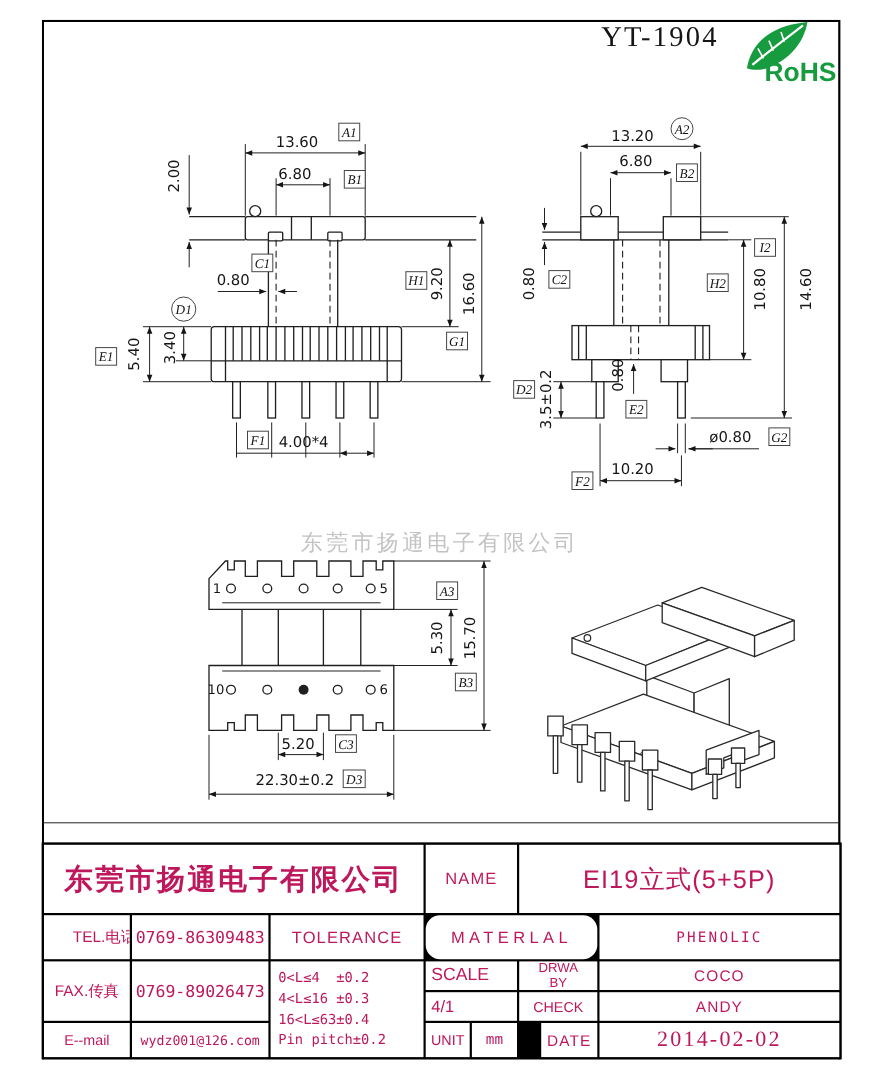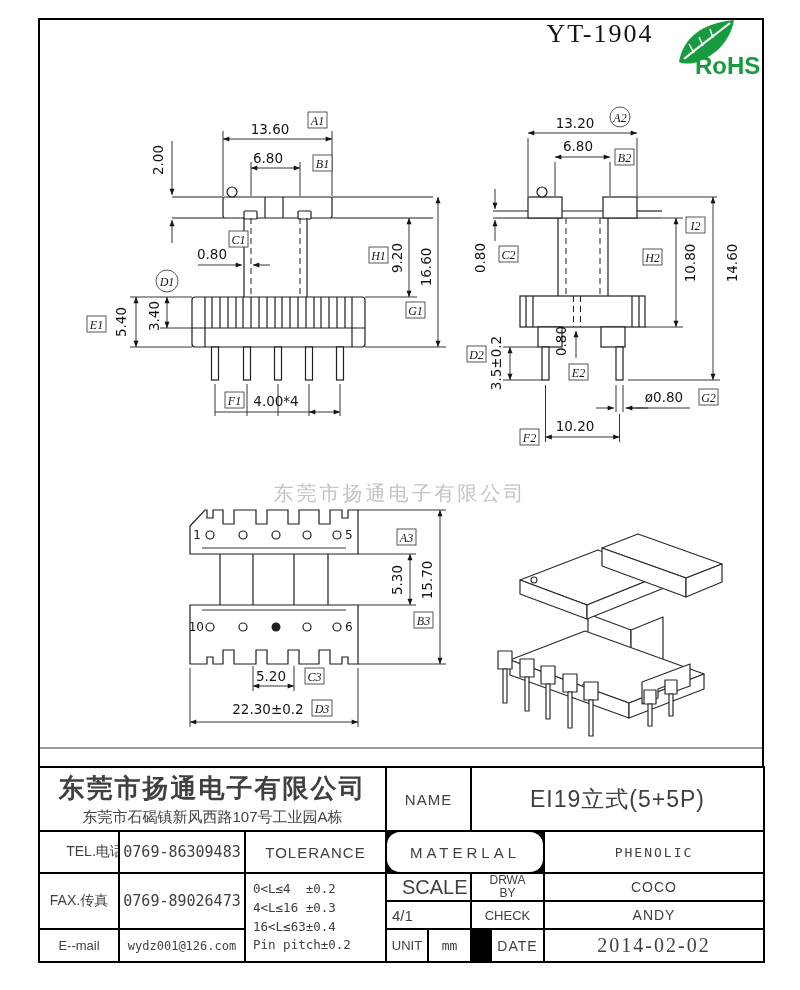--- a/index.html
+++ b/index.html
@@ -1,17 +1,17 @@
 <!DOCTYPE html>
 <html><head>
 <meta charset="utf-8">
 <style>
   html,body{margin:0;padding:0;background:#fff;}
   .page{position:relative;width:800px;height:990px;background:#fff;overflow:hidden;
-        font-family:"Liberation Sans",sans-serif;color:#404040;}
+        font-family:"Liberation Sans",sans-serif;color:#be185d;}
   .sheet-svg{position:absolute;left:38px;top:18px;}
 
   
   .o{stroke:#1f1f1f;stroke-width:1.2;fill:none;}
   .of{stroke:#1f1f1f;stroke-width:1.2;fill:#fff;}
   .d{stroke:#1f1f1f;stroke-width:0.9;fill:none;}
   .hd{stroke:#1f1f1f;stroke-width:1;fill:none;stroke-dasharray:6 4;}
   .frame{stroke:#000;stroke-width:2;fill:none;}
   text{fill:#151515;}
   .dm{font:13.5px "DejaVu Sans",sans-serif;}
@@ -41,21 +41,21 @@
   .tel-value{grid-area:2/2;font-family:"DejaVu Sans Mono",monospace;font-size:15px;}
   .tol-label{grid-area:2/3;font-size:15px;letter-spacing:1px;}
   .mat-label{grid-area:2/4/3/8;font-size:15px;letter-spacing:4px;border-radius:13px;}
   .mat-value{grid-area:2/8;font-size:13px;letter-spacing:2px;font-family:"DejaVu Sans Mono",monospace;}
   .fax-label{grid-area:3/1/5/2;}
   .fax-value{grid-area:3/2/5/3;font-family:"DejaVu Sans Mono",monospace;font-size:15px;}
   .tol-body{grid-area:3/3/6/4;flex-direction:column;align-items:flex-start;
             justify-content:center;padding-left:7px;
             font-family:"DejaVu Sans Mono",monospace;font-size:12.5px;line-height:1.5;}
   .tol-body div{white-space:pre;}
-  .scale-label{grid-area:3/4/4/7;justify-content:flex-start;padding-left:15px;font-size:20px;}
+  .scale-label{grid-area:3/4/4/7;justify-content:flex-start;padding-left:5px;font-size:16px;}
   .drwa-label{grid-area:3/7;font-size:12px;white-space:normal;text-align:center;line-height:1.1;padding:0 16px;}
   .drawn-value{grid-area:3/8;letter-spacing:1px;}
   .scale-value{grid-area:4/4/5/7;justify-content:flex-start;padding-left:5px;font-size:15px;}
   .check-label{grid-area:4/7;font-size:13px;}
   .check-value{grid-area:4/8;letter-spacing:1px;}
   .email-label{grid-area:5/1;font-size:13px;}
   .email-value{grid-area:5/2;font-family:"DejaVu Sans Mono",monospace;font-size:12px;}
   .unit-label{grid-area:5/4;font-size:13px;}
   .unit-value{grid-area:5/5/6/7;font-size:13px;font-family:"DejaVu Sans Mono",monospace;text-align:right;}
   .date-label{grid-area:5/7;font-size:14px;letter-spacing:1px;margin-left:20px;}
@@ -320,21 +320,20 @@
     <path d="M110,26 L146,12 L230,42 L194,56 Z"></path>
     <path d="M110,26 L110,44 L194,75 L194,56 Z"></path>
     <path d="M194,56 L230,42 L230,60 L194,75 Z"></path>
     <circle cx="42" cy="58" r="3"></circle>
   </g>
 </svg>
 
 <div class="tblock">
   <div class="c company-cell">
     <div class="company-line">东莞市扬通电子有限公司</div>
-    <div class="address-line">东莞市石碣镇新风西路107号工业园A栋</div>
   </div>
   <div class="c name-label">NAME</div>
   <div class="c part-name">EI19立式(5+5P)</div>
 
   <div class="c tel-label">TEL.电话</div>
   <div class="c tel-value">0769-86309483</div>
   <div class="c tol-label">TOLERANCE</div>
   <div class="c mat-label">MATERLAL</div>
   <div class="c mat-value">PHENOLIC</div>
 

